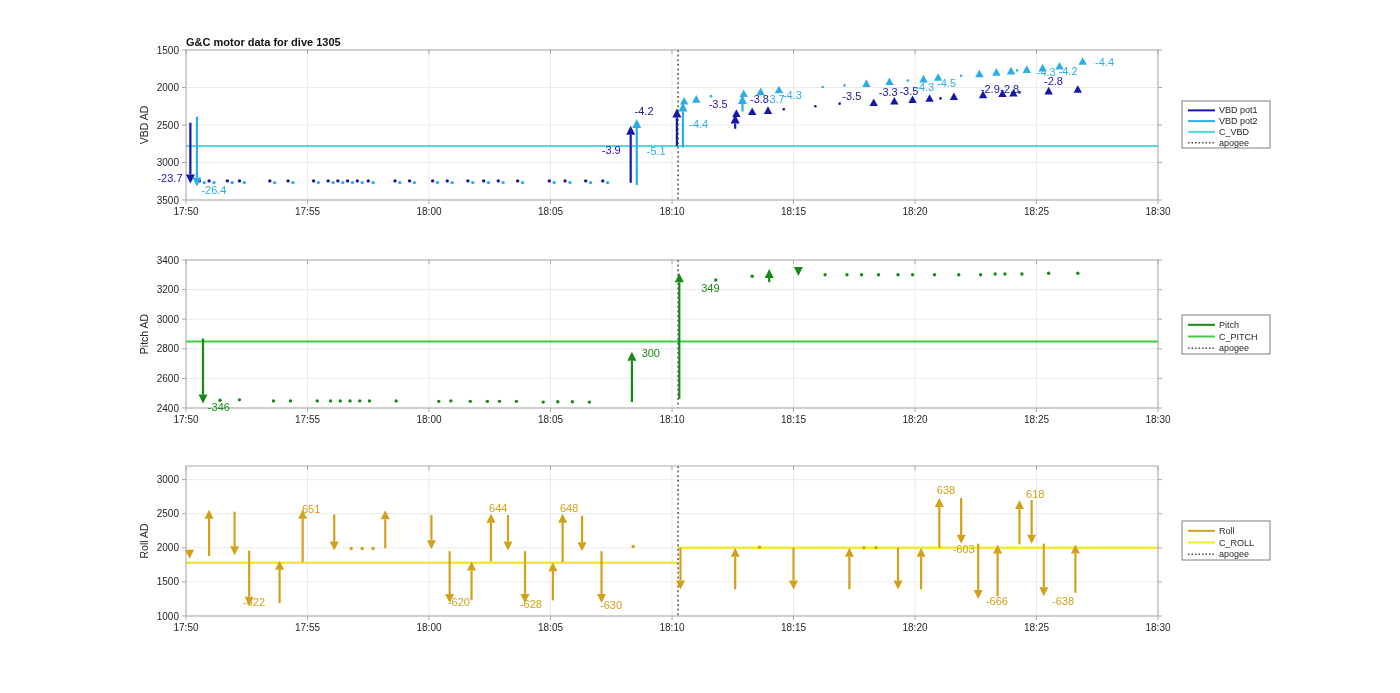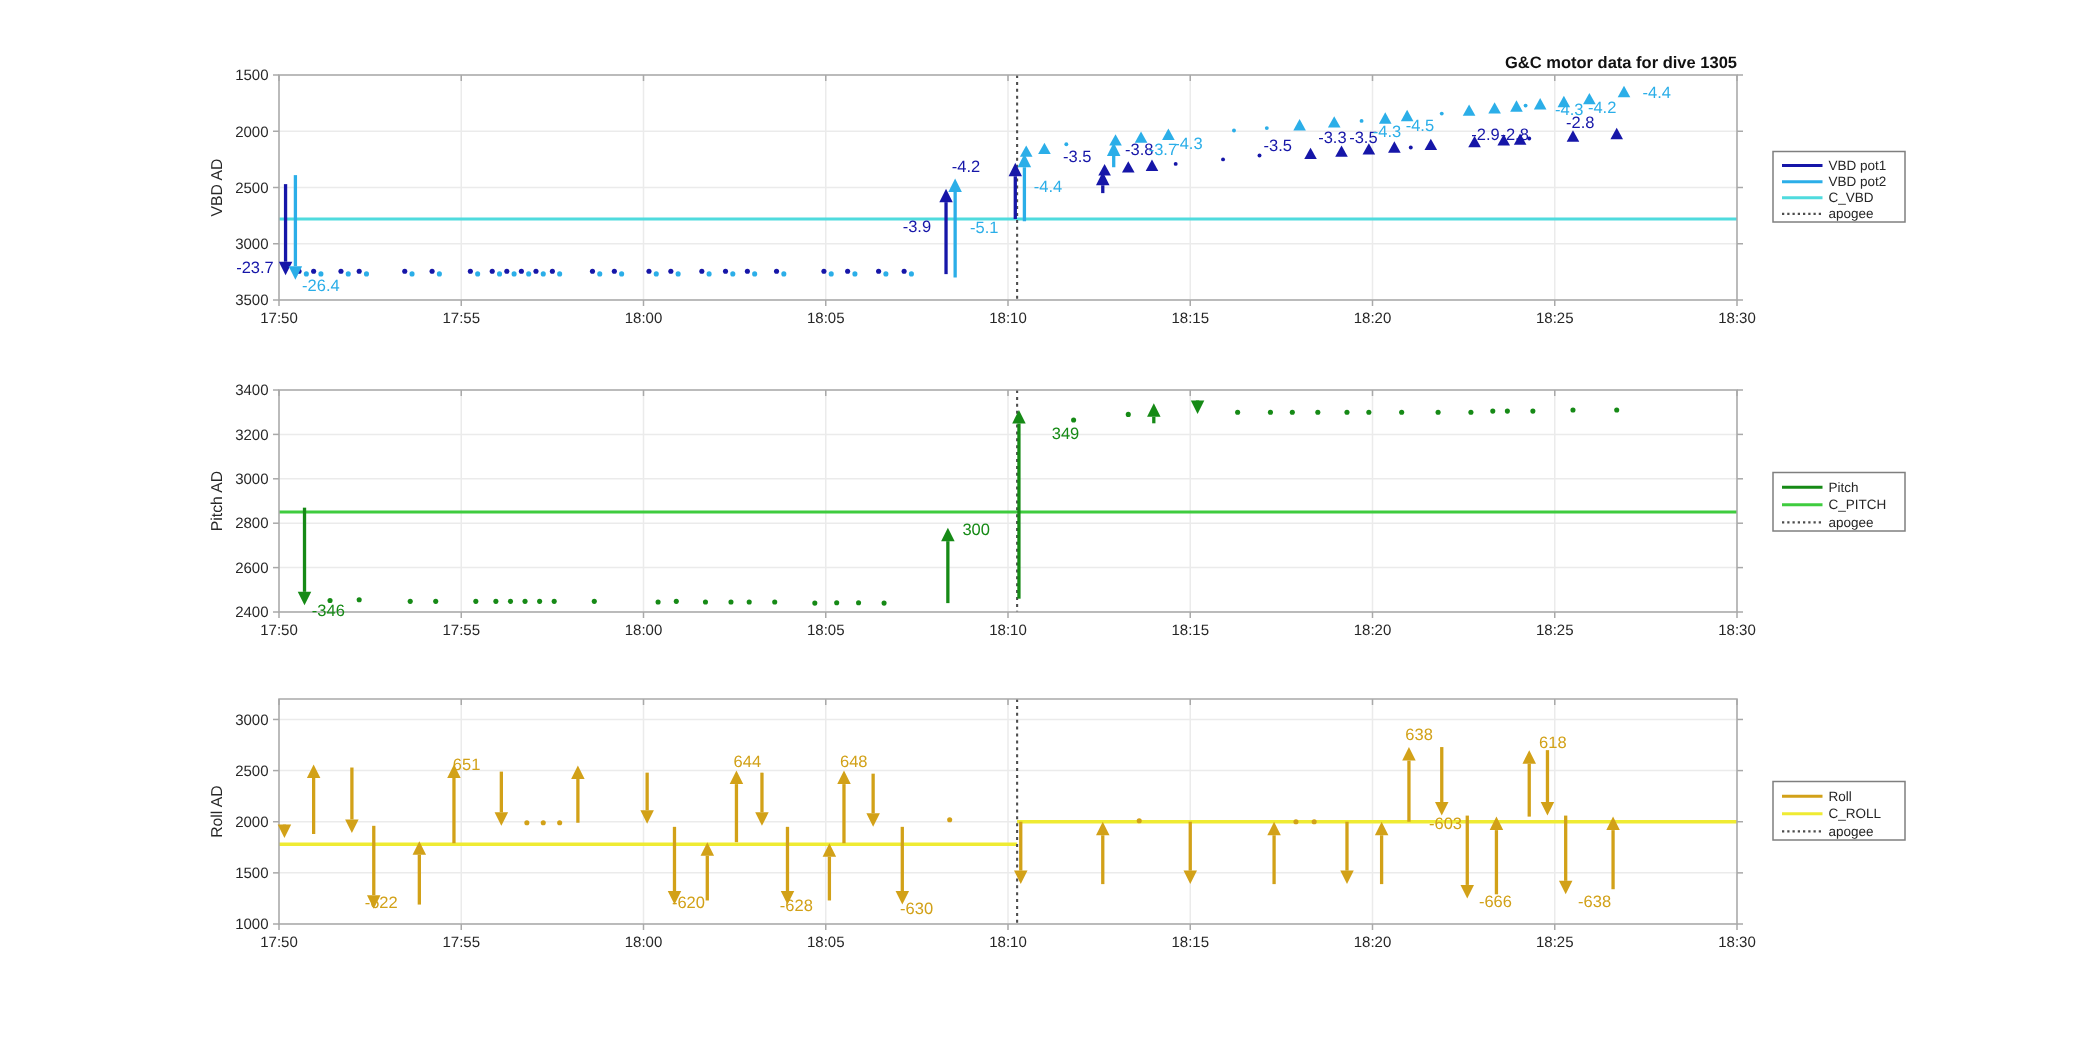--- a/index.html
+++ b/index.html
@@ -1,18 +1,18 @@
 <!DOCTYPE html>
 <html><head>
 <meta charset="utf-8">
 <style>
   html,body{margin:0;padding:0;background:#ffffff;}
   #figure{position:relative;width:1400px;height:693px;background:#ffffff;overflow:hidden;
           font-family:"Liberation Sans",sans-serif;}
-  #figure-title{position:absolute;left:186px;top:36px;width:972px;text-align:right;
+  #figure-title{position:absolute;left:186px;top:36px;width:972px;text-align:left;
                 font-size:11px;font-weight:bold;color:#111;}
   svg{position:absolute;left:0;top:0;}
   text{font-family:"Liberation Sans",sans-serif;}
 </style>
 </head>
 <body>
 
 <div id="figure">
   <svg id="chart" width="1400" height="693" viewBox="0 0 1400 693">
       <g>

